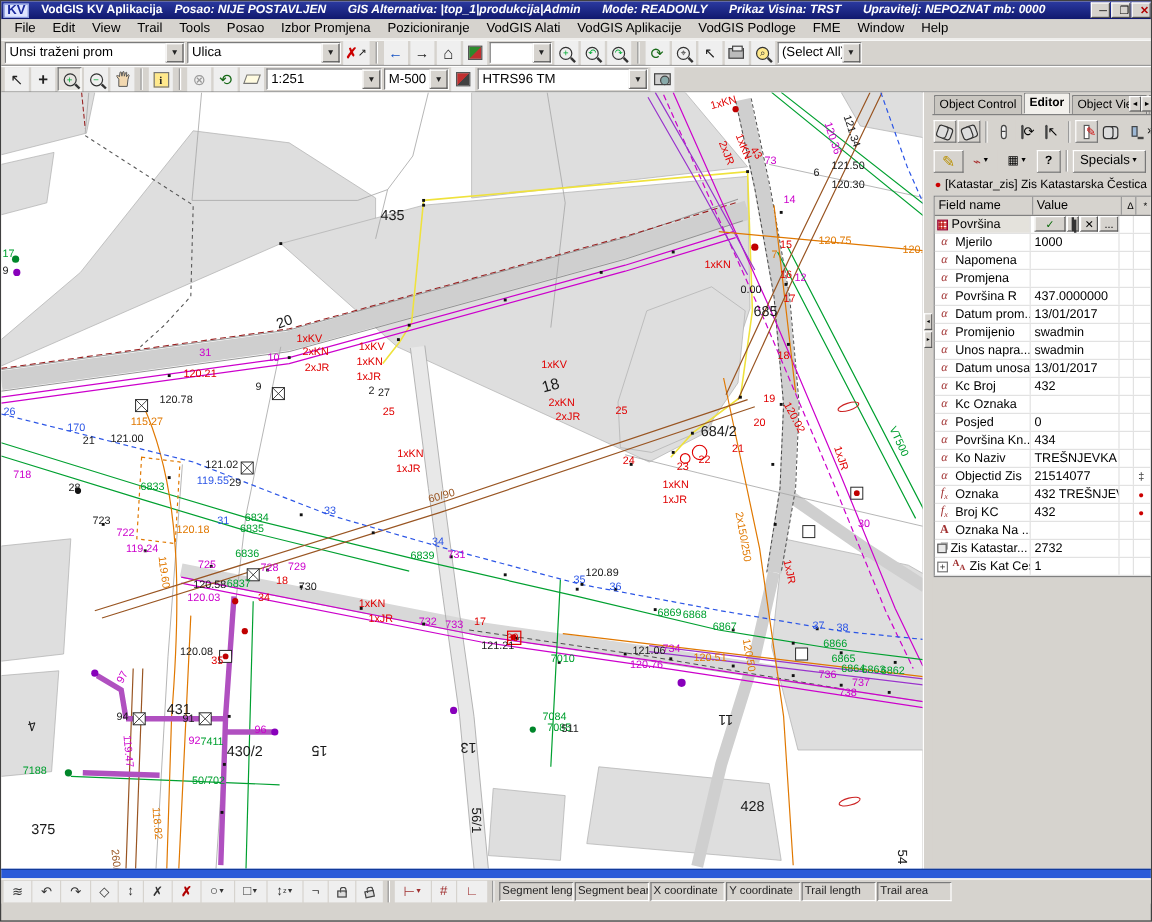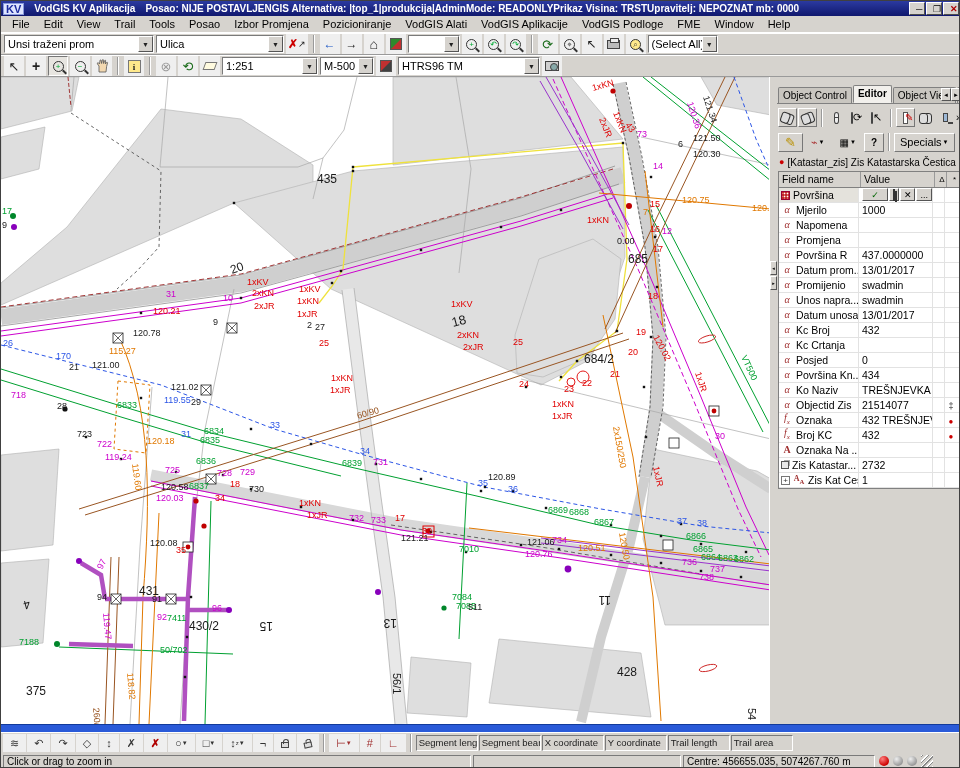--- a/index.html
+++ b/index.html
@@ -47,21 +47,21 @@
   .pencil-y{color:#b99000;font-size:13px;}
   .padlock{width:8px;height:6px;border:1px solid #444;background:#ddd;position:relative;margin-top:4px;}
   .padlock:before{content:"";position:absolute;left:1px;top:-4px;width:4px;height:4px;border:1px solid #444;border-bottom:none;border-radius:3px 3px 0 0;}
   .cpicon{width:6px;height:7px;border:1px solid #333;background:#fff;box-shadow:2px 2px 0 -1px #fff,2px 2px 0 0 #333;}
   
   #map-wrap{left:0;top:76px;width:768px;height:647px;background:#fff;border-right:1px solid #9a9a9a;}
   #splitter{left:768px;top:76px;width:8px;height:647px;background:#d6d3ce;border-left:1px solid #fff;}
   .split-btn{position:absolute;left:0;width:7px;height:14px;background:#d6d3ce;border:1px solid;border-color:#fff #555 #555 #fff;font-size:5px;text-align:center;line-height:12px;padding:0;}
   svg text{font-family:"Liberation Sans",sans-serif;}
   
-  #panel{left:776px;top:84px;width:184px;height:647px;background:#d6d3ce;}
+  #panel{left:776px;top:76px;width:184px;height:647px;background:#d6d3ce;}
   #tabs{position:absolute;left:0;top:0;width:184px;height:19px;display:flex;align-items:flex-end;border-bottom:1px solid #808080;font-size:10px;white-space:nowrap;overflow:hidden;}
   #tabs .tab{padding:2px 4px;border:1px solid #808080;border-bottom:none;border-radius:2px 2px 0 0;background:#c9c6c0;margin-left:1px;height:16px;}
   #tabs .tab.active{background:#f2f0ec;font-weight:bold;height:18px;border-bottom:1px solid #f2f0ec;}
   .tab-arrows{position:absolute;right:0;top:3px;display:flex;}
   .tab-arrows button{width:10px;height:13px;font-size:6px;padding:0;background:#d6d3ce;border:1px solid;border-color:#fff #555 #555 #fff;}
   #ptb1{position:absolute;left:0;top:20px;width:184px;height:25px;display:flex;align-items:center;gap:1px;padding:0 1px;}
   #ptb2{position:absolute;left:0;top:45px;width:184px;height:24px;display:flex;align-items:center;gap:1px;padding:0 1px;}
   .pbtn{min-width:19px;height:19px;border:1px solid;border-color:#fff #777 #777 #fff;background:#d6d3ce;display:flex;align-items:center;justify-content:center;font-size:11px;}
   .pbtn.flat{border-color:transparent;}
   .pbtn .dda{font-size:6px;margin-left:1px;}
@@ -100,21 +100,21 @@
   #grip{width:12px;height:12px;background:repeating-linear-gradient(135deg,#fff 0 1px,#888 1px 2px,transparent 2px 4px);margin-left:2px;}
 </style>
 </head>
 <body>
 
 <div id="win">
 
   <div class="abs" id="titlebar">
     <span class="kv">KV</span>
     <span>VodGIS KV Aplikacija</span>
-    <span id="title-segments" style="display:flex;">
+    <span id="title-segments" style="display:flex;gap:18px;font-style:italic;">
         <span>Posao: NIJE POSTAVLJEN</span>
         <span>GIS Alternativa: |top_1|produkcija|Admin</span>
         <span>Mode: READONLY</span>
         <span>Prikaz Visina: TRST</span>
         <span>Upravitelj: NEPOZNAT mb: 0000</span>
       </span>
     <span id="cap-buttons">
       <button class="cap-btn">─</button>
       <button class="cap-btn">❐</button>
       <button class="cap-btn close">✕</button>
@@ -720,21 +720,21 @@
               <span class="ric">α</span>
               <span>Kc Broj</span>
             </div>
             <div class="c-val">432</div>
             <div class="c-x1"></div>
             <div class="c-x2"></div>
           </div>
           <div class="g-row">
             <div class="c-name">
               <span class="ric">α</span>
-              <span>Kc Crtanja</span>
+              <span>Kc Oznaka</span>
             </div>
             <div class="c-val"></div>
             <div class="c-x1"></div>
             <div class="c-x2"></div>
           </div>
           <div class="g-row">
             <div class="c-name">
               <span class="ric">α</span>
               <span>Posjed</span>
             </div>
@@ -847,23 +847,14 @@
     <span id="measure-fields" style="display:flex;gap:1px;">
         <div class="mfield">Segment length</div>
         <div class="mfield">Segment bearing</div>
         <div class="mfield">X coordinate</div>
         <div class="mfield">Y coordinate</div>
         <div class="mfield">Trail length</div>
         <div class="mfield">Trail area</div>
       </span>
   </div>
 
-  <div class="abs" id="statusbar">
-    <span class="spanel" style="width:468px;">Click or drag to zoom in</span>
-    <span class="spanel" style="width:208px;"></span>
-    <span class="spanel" style="width:192px;">Centre: 456655.035, 5074267.760 m</span>
-    <span class="led red"></span>
-    <span class="led gray"></span>
-    <span class="led gray"></span>
-    <span id="grip"></span>
-  </div>
 
 </div>
 
 </body></html>

